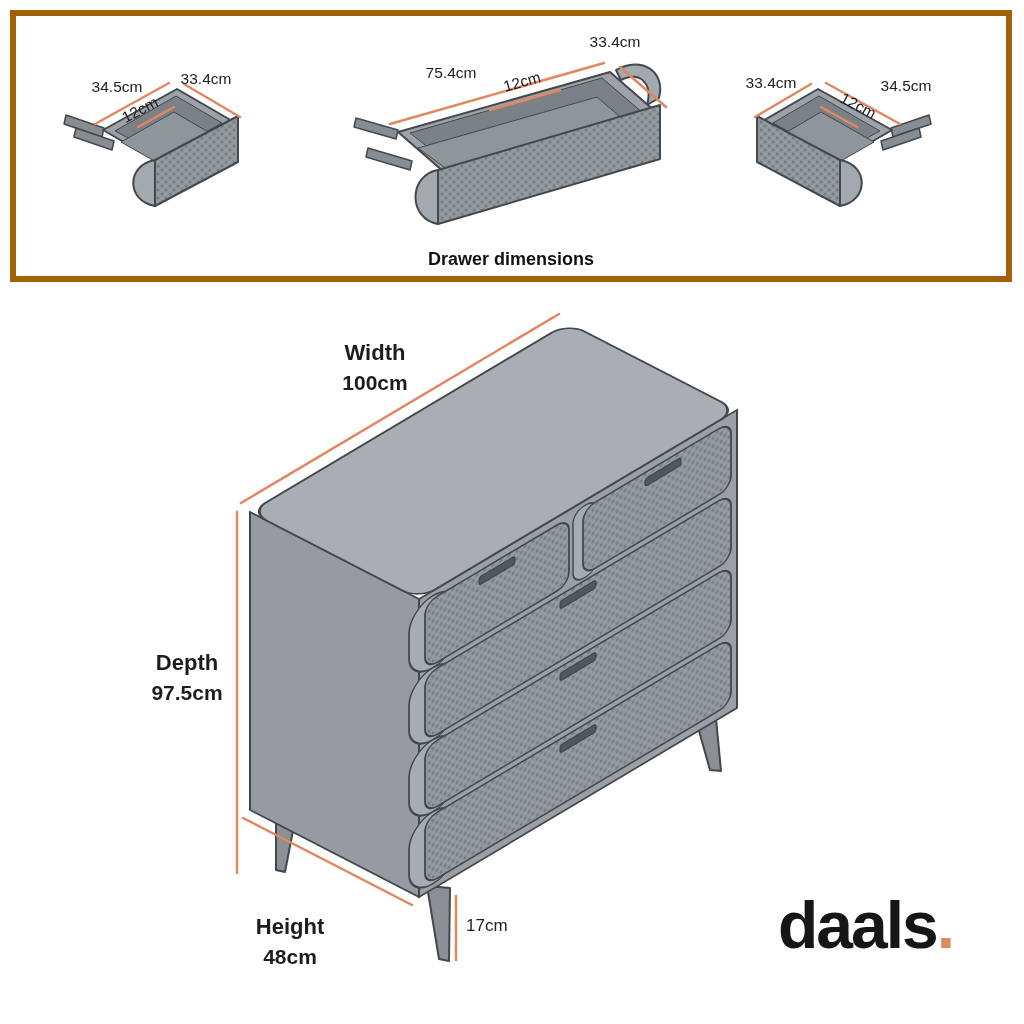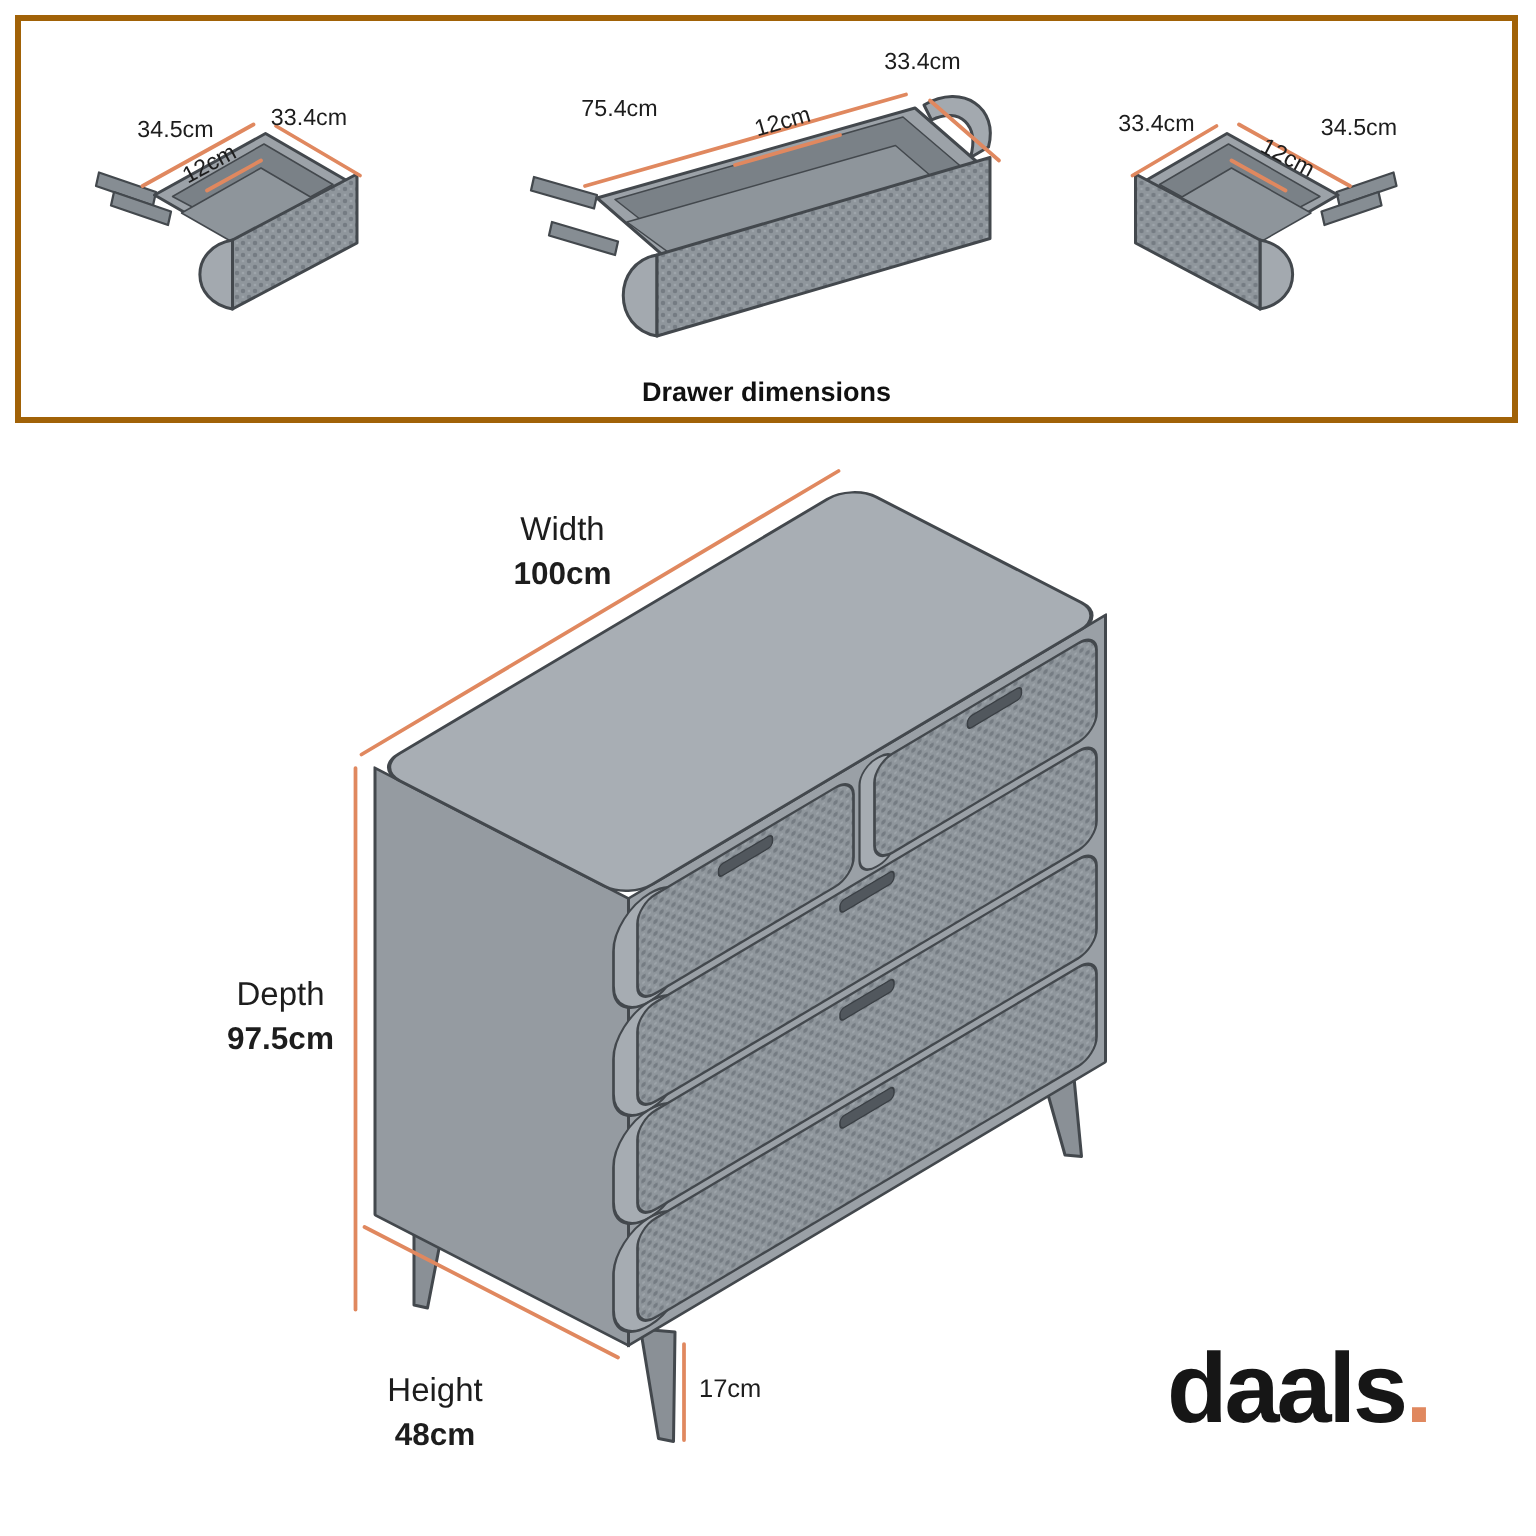--- a/index.html
+++ b/index.html
@@ -11,21 +11,21 @@
     overflow: hidden;
     color: #1d1d1d;
   }
   .stage { position: absolute; inset: 0; width: 1024px; height: 1024px; }
 
   
   .panel {
     position: absolute;
     left: 10px; top: 10px;
     width: 1002px; height: 272px;
-    border: 4px solid #a16207;
+    border: 6px solid #a16207;
     background: #ffffff;
   }
   .caption {
     position: absolute;
     left: 0; right: 0; bottom: 6px;
     text-align: center;
     font-weight: bold;
     font-size: 18px;
     color: #111111;
   }
@@ -41,21 +41,21 @@
     color: #1d1d1d;
     white-space: nowrap;
   }
   .dim-label.rot { width: 60px; }
   .r-left  { transform: rotate(-28deg); }
   .r-mid   { transform: rotate(-16deg); }
   .r-right { transform: rotate(28deg); }
 
   
   .big-label { position: absolute; width: 160px; text-align: center; color: #1d1d1d; }
-  .big-label .t { font-weight: normal; font-size: 22px; line-height: 30px; }
+  .big-label .t { font-weight: bold; font-size: 22px; line-height: 30px; }
   .big-label .v { font-size: 21px; line-height: 29px; font-weight: bold; }
   .leg-label { position: absolute; font-size: 17px; color: #1d1d1d; text-align: right; }
 
   
   .logo {
     position: absolute;
     left: 778px; top: 892px;
     font-size: 66px;
     font-weight: bold;
     letter-spacing: -2px;
@@ -169,21 +169,21 @@
       <line x1="237" y1="512" x2="237" y2="873"></line>
       <line x1="243" y1="818" x2="412" y2="905"></line>
       <line x1="456" y1="896" x2="456" y2="960"></line>
     </g>
   </svg>
 
   <div class="dim-label" style="left:75px;  top:78px;">34.5cm</div>
   <div class="dim-label" style="left:164px; top:70px;">33.4cm</div>
   <div class="dim-label rot r-left" style="left:110px; top:101px;">12cm</div>
 
-  <div class="dim-label" style="left:371px; top:64px;text-align:center;">75.4cm</div>
+  <div class="dim-label" style="left:409px; top:64px;text-align:center;">75.4cm</div>
   <div class="dim-label" style="left:573px; top:33px;">33.4cm</div>
   <div class="dim-label rot r-mid" style="left:492px; top:73px;">12cm</div>
 
   <div class="dim-label" style="left:729px; top:74px;">33.4cm</div>
   <div class="dim-label" style="left:864px; top:77px;">34.5cm</div>
   <div class="dim-label rot r-right" style="left:828px; top:97px;">12cm</div>
 
   <div class="big-label" style="left:295px; top:338px;">
     <div class="t">Width</div>
     <div class="v">100cm</div>

